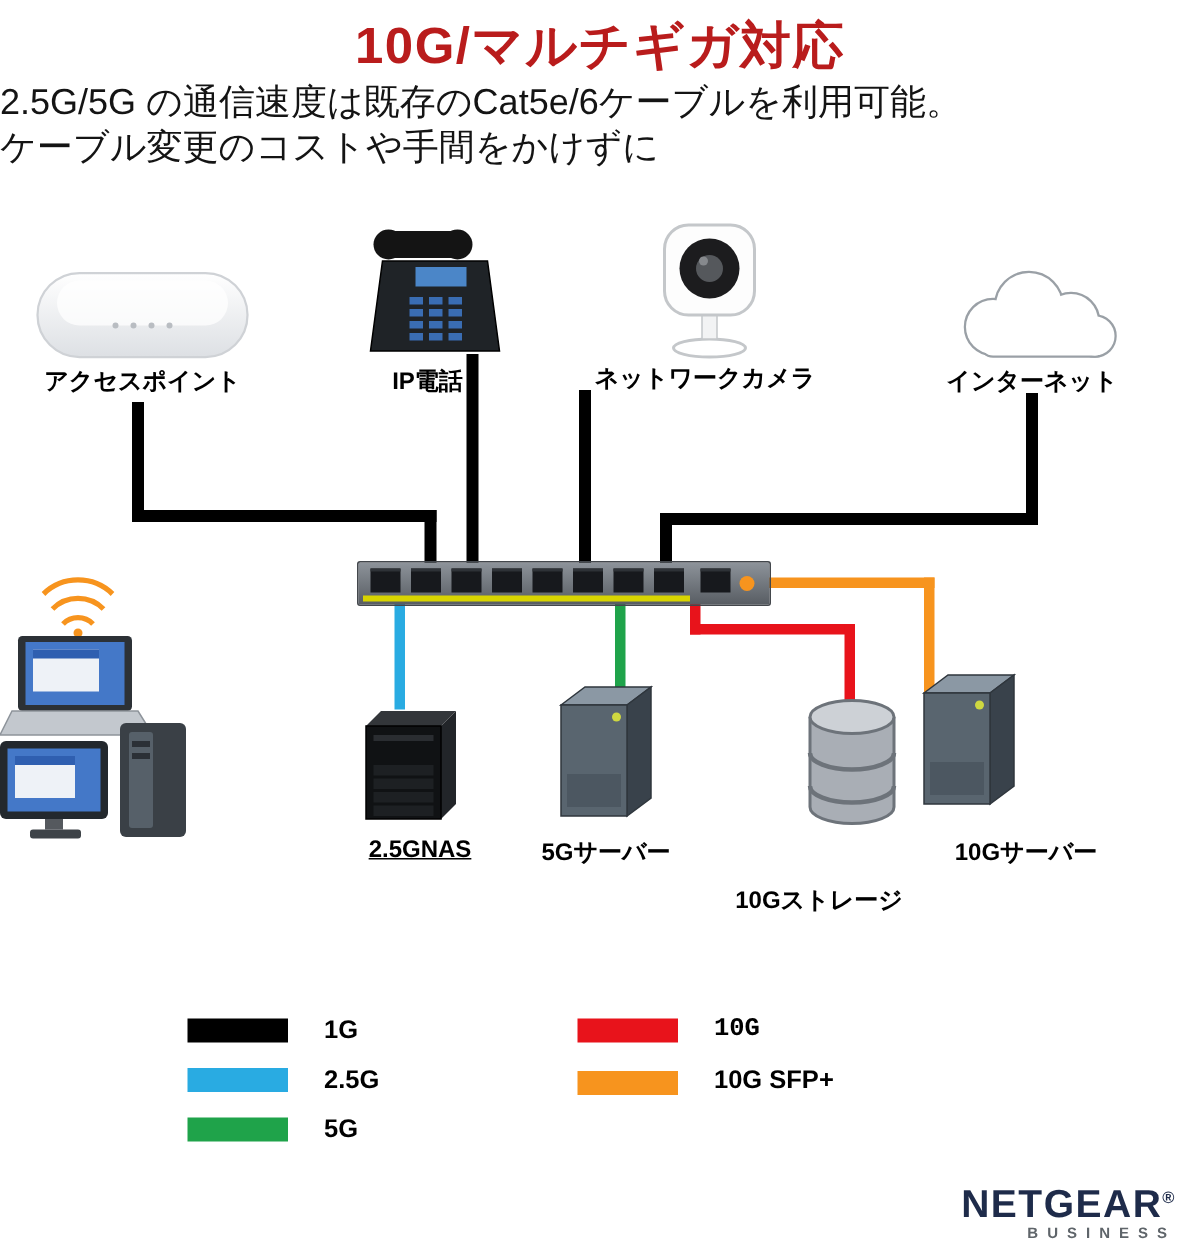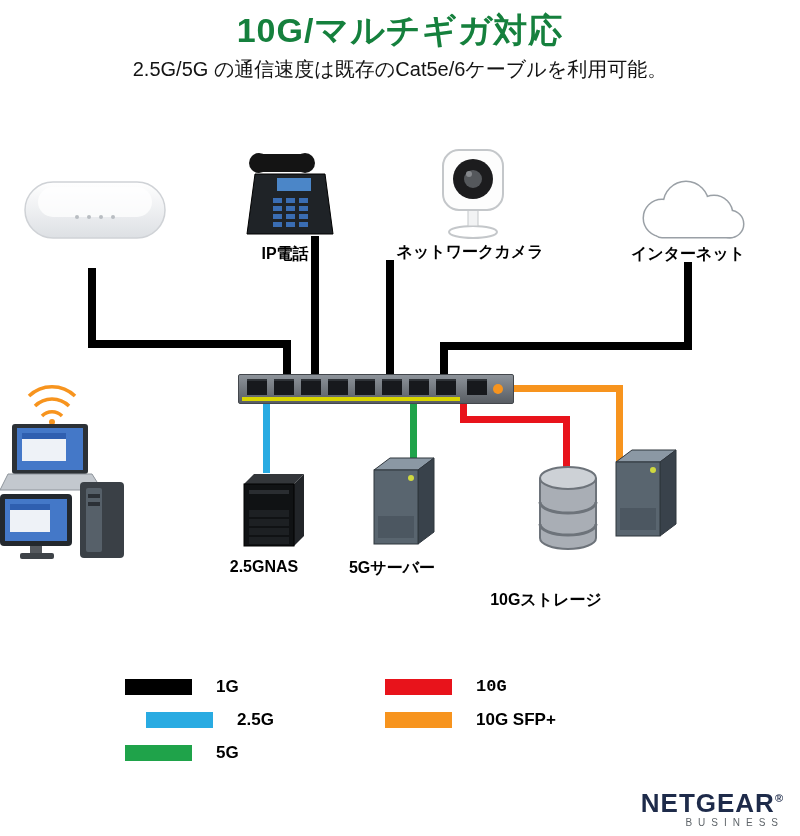--- a/index.html
+++ b/index.html
@@ -2,53 +2,54 @@
 <html><head>
 <meta charset="utf-8">
 <style>
   html,body{margin:0;padding:0;background:#fff;}
   .canvas{
     position:relative;width:800px;height:836px;background:#ffffff;
     font-family:"Liberation Sans","DejaVu Sans",sans-serif;overflow:hidden;
   }
   .title{
     position:absolute;top:8px;left:0;width:100%;text-align:center;
-    font-size:34px;font-weight:bold;color:#15803d;letter-spacing:1px;
+    font-size:34px;font-weight:bold;color:#b91c1c;letter-spacing:1px;
   }
-  .subtitle{position:absolute;left:0;width:100%;text-align:center;
-    font-size:20px;color:#141414;line-height:30px;}
+  .subtitle{position:absolute;left:0;width:100%;
+    font-size:24px;color:#141414;line-height:30px;}
   .sub1{top:54px}.sub2{top:84px}.sub3{top:114px}
   .dev{position:absolute;}
   .lbl{position:absolute;font-size:16px;font-weight:bold;color:#000;
     text-align:center;white-space:nowrap;}
   .cable{position:absolute;background:#000;}
   .switch{
     position:absolute;left:238px;top:374px;width:274px;height:28px;
     background:linear-gradient(#8d939a,#585d63);border:1px solid #43474c;border-radius:2px;
   }
   .ports{position:absolute;left:8px;top:4px;display:flex;gap:7px;}
   .port{width:20px;height:14px;background:#17191d;border-top:2px solid #2e3237;display:inline-block;}
   .port-sfp{position:absolute;left:228px;top:4px;}
   .sfp-dot{position:absolute;left:254px;top:9px;width:10px;height:10px;border-radius:50%;background:#F7941E;}
   .stripe{position:absolute;left:3px;bottom:2px;width:218px;height:4px;background:#d8d400;}
   .legend-item{position:absolute;display:flex;align-items:center;gap:24px;}
   .swatch{width:67px;height:16px;display:inline-block;}
   .legend-label{font-size:17px;font-weight:bold;color:#000;}
   .logo{position:absolute;right:16px;bottom:8px;text-align:right;}
   .logo-brand{font-size:26px;font-weight:bold;color:#1E2B4A;letter-spacing:1px;line-height:26px;}
   .logo-reg{font-size:11px;vertical-align:super;font-weight:bold;}
-  .logo-sub{font-size:10px;font-weight:normal;color:#5f6票6a;color:#5f656a;letter-spacing:6px;margin-top:1px;}
+  .logo-sub{font-size:10px;font-weight:bold;color:#5f6票6a;color:#5f656a;letter-spacing:6px;margin-top:1px;}
 </style>
 </head>
 <body>
 
 <div class="canvas">
 
   <div class="title">10G/マルチギガ対応</div>
   <div class="subtitle sub1">2.5G/5G の通信速度は既存のCat5e/6ケーブルを利用可能。</div>
+  <div class="subtitle sub2">ケーブル変更のコストや手間をかけずに</div>
 
   <div class="cable" style="left: 88px; top: 268px; width: 8px; height: 80px; background-color: rgb(0, 0, 0);"></div>
   <div class="cable" style="left: 88px; top: 340px; width: 203px; height: 8px; background-color: rgb(0, 0, 0);"></div>
   <div class="cable" style="left: 283px; top: 340px; width: 8px; height: 36px; background-color: rgb(0, 0, 0);"></div>
   <div class="cable" style="left: 311px; top: 236px; width: 8px; height: 140px; background-color: rgb(0, 0, 0);"></div>
   <div class="cable" style="left: 386px; top: 260px; width: 8px; height: 116px; background-color: rgb(0, 0, 0);"></div>
   <div class="cable" style="left: 684px; top: 262px; width: 8px; height: 86px; background-color: rgb(0, 0, 0);"></div>
   <div class="cable" style="left: 440px; top: 342px; width: 252px; height: 8px; background-color: rgb(0, 0, 0);"></div>
   <div class="cable" style="left: 440px; top: 342px; width: 8px; height: 34px; background-color: rgb(0, 0, 0);"></div>
 
@@ -114,20 +115,21 @@
     </g>
     <g fill="#ffffff">
       <circle cx="38" cy="40" r="18"></circle>
         <circle cx="62" cy="26" r="22"></circle>
       <circle cx="90" cy="36" r="18"></circle>
         <circle cx="106" cy="46" r="13"></circle>
       <rect x="30" y="42" width="84" height="17" rx="8"></rect>
     </g>
   </svg>
 
+  <div class="lbl" style="left:15px;top:244px;width:160px;">アクセスポイント</div>
   <div class="lbl" style="left:235px;top:244px;width:100px;">IP電話</div>
   <div class="lbl" style="left:380px;top:242px;width:180px;">ネットワークカメラ</div>
   <div class="lbl" style="left:618px;top:244px;width:140px;">インターネット</div>
 
   <div class="switch">
     <div class="ports">
       <span class="port"></span>
       <span class="port"></span>
       <span class="port"></span>
       <span class="port"></span>
@@ -190,41 +192,42 @@
   </svg>
 
   <svg class="dev" style="left:608px;top:444px;" width="76" height="98" viewBox="0 0 76 98">
     <polygon points="8,18 24,6 68,6 52,18" fill="#8b98a4" stroke="#2f363d"></polygon>
     <polygon points="52,18 68,6 68,80 52,92" fill="#39424b" stroke="#2f363d"></polygon>
     <rect x="8" y="18" width="44" height="74" fill="#59656f" stroke="#2f363d"></rect>
     <rect x="12" y="64" width="36" height="22" fill="#4c5761"></rect>
     <circle cx="45" cy="26" r="3" fill="#cfd840"></circle>
   </svg>
 
-  <div class="lbl" style="left:204px;top:558px;width:120px;">2.5GNAS</div>
-  <div class="lbl" style="left:332px;top:558px;width:120px;">5Gサーバー</div>
+  <div class="lbl" style="left:220px;top:558px;width:120px;text-decoration:underline;">2.5GNAS</div>
+  <div class="lbl" style="left:344px;top:558px;width:120px;">5Gサーバー</div>
   <div class="lbl" style="left:474px;top:590px;width:144px;">10Gストレージ</div>
+  <div class="lbl" style="left:612px;top:558px;width:144px;">10Gサーバー</div>
 
   <div class="legend-item" style="left:125px;top:677px;">
     <span class="swatch" style="background-color: rgb(0, 0, 0);"></span>
     <span class="legend-label">1G</span>
   </div>
-  <div class="legend-item" style="left:125px;top:710px;margin-left:21px;">
+  <div class="legend-item" style="left:125px;top:710px;">
     <span class="swatch" style="background-color: rgb(41, 171, 226);"></span>
     <span class="legend-label">2.5G</span>
   </div>
   <div class="legend-item" style="left:125px;top:743px;">
     <span class="swatch" style="background-color: rgb(31, 163, 74);"></span>
     <span class="legend-label">5G</span>
   </div>
   <div class="legend-item" style="left:385px;top:677px;font-family:Liberation Mono, monospace;">
     <span class="swatch" style="background-color: rgb(232, 19, 27);"></span>
     <span class="legend-label">10G</span>
   </div>
-  <div class="legend-item" style="left:385px;top:710px;">
+  <div class="legend-item" style="left:385px;top:710px;align-items:flex-end;">
     <span class="swatch" style="background-color: rgb(247, 148, 30);"></span>
     <span class="legend-label">10G SFP+</span>
   </div>
 
   <div class="logo">
     <div class="logo-brand"><span>NETGEAR</span><span class="logo-reg">®</span></div>
     <div class="logo-sub">BUSINESS</div>
   </div>
 
 </div>

